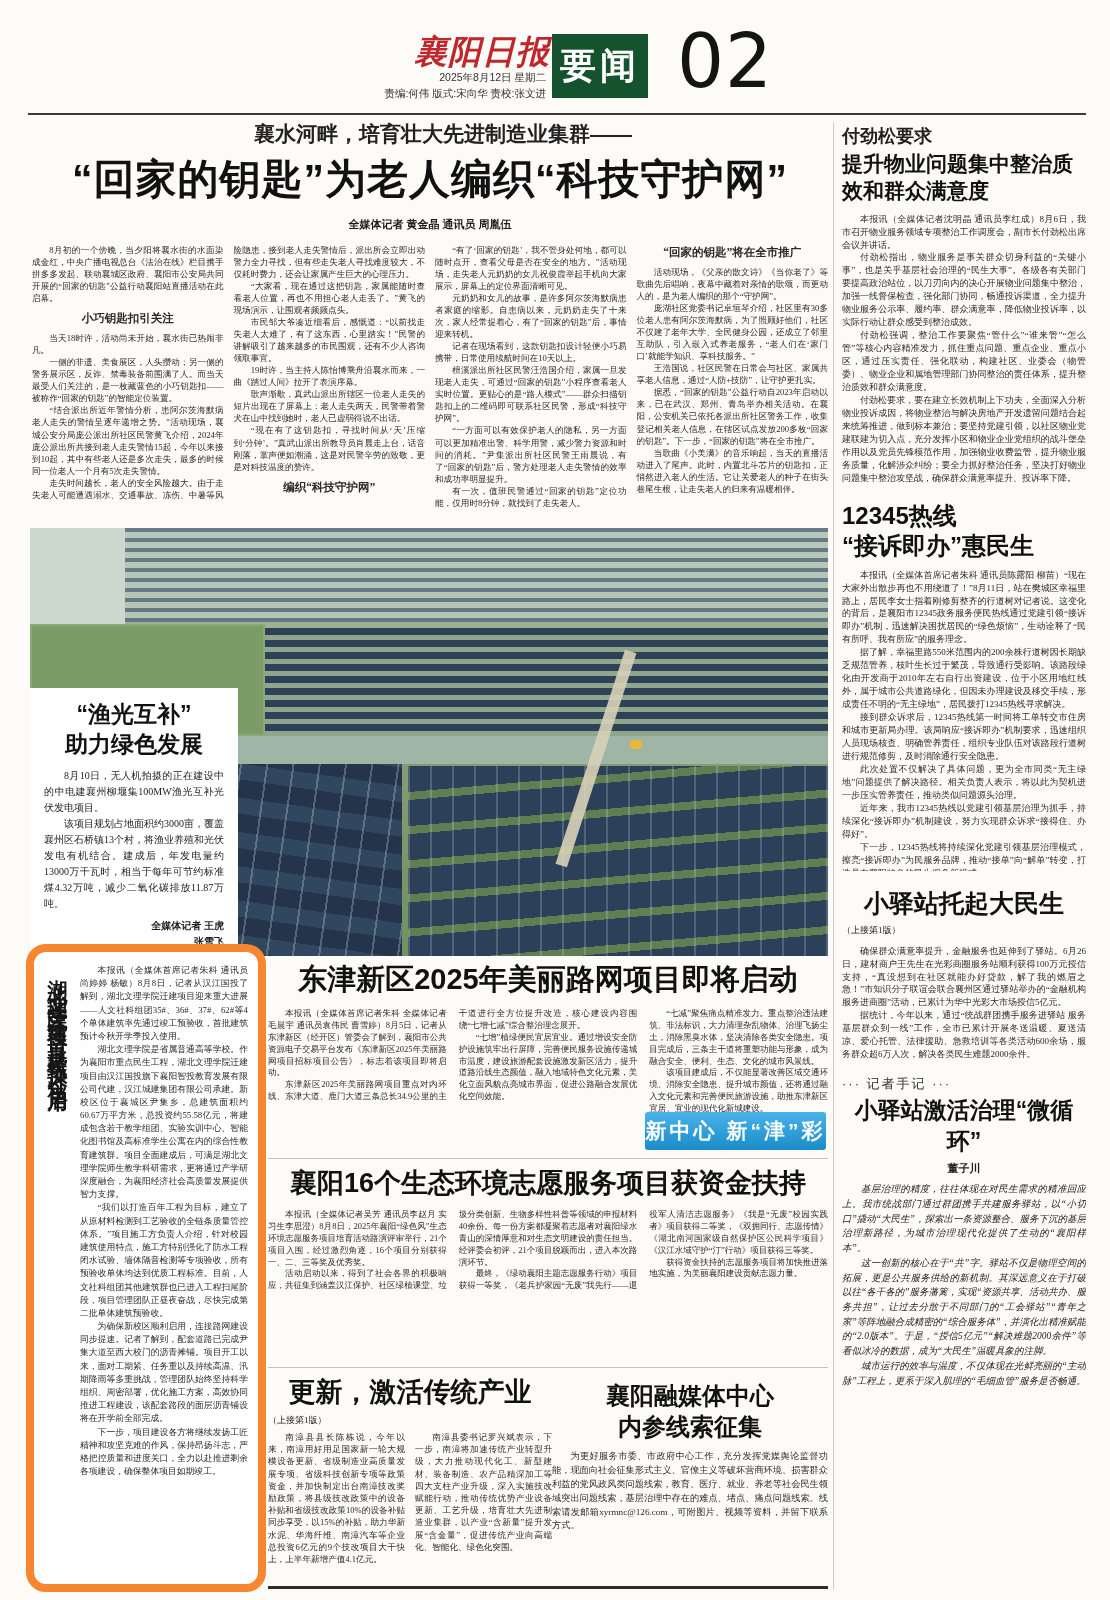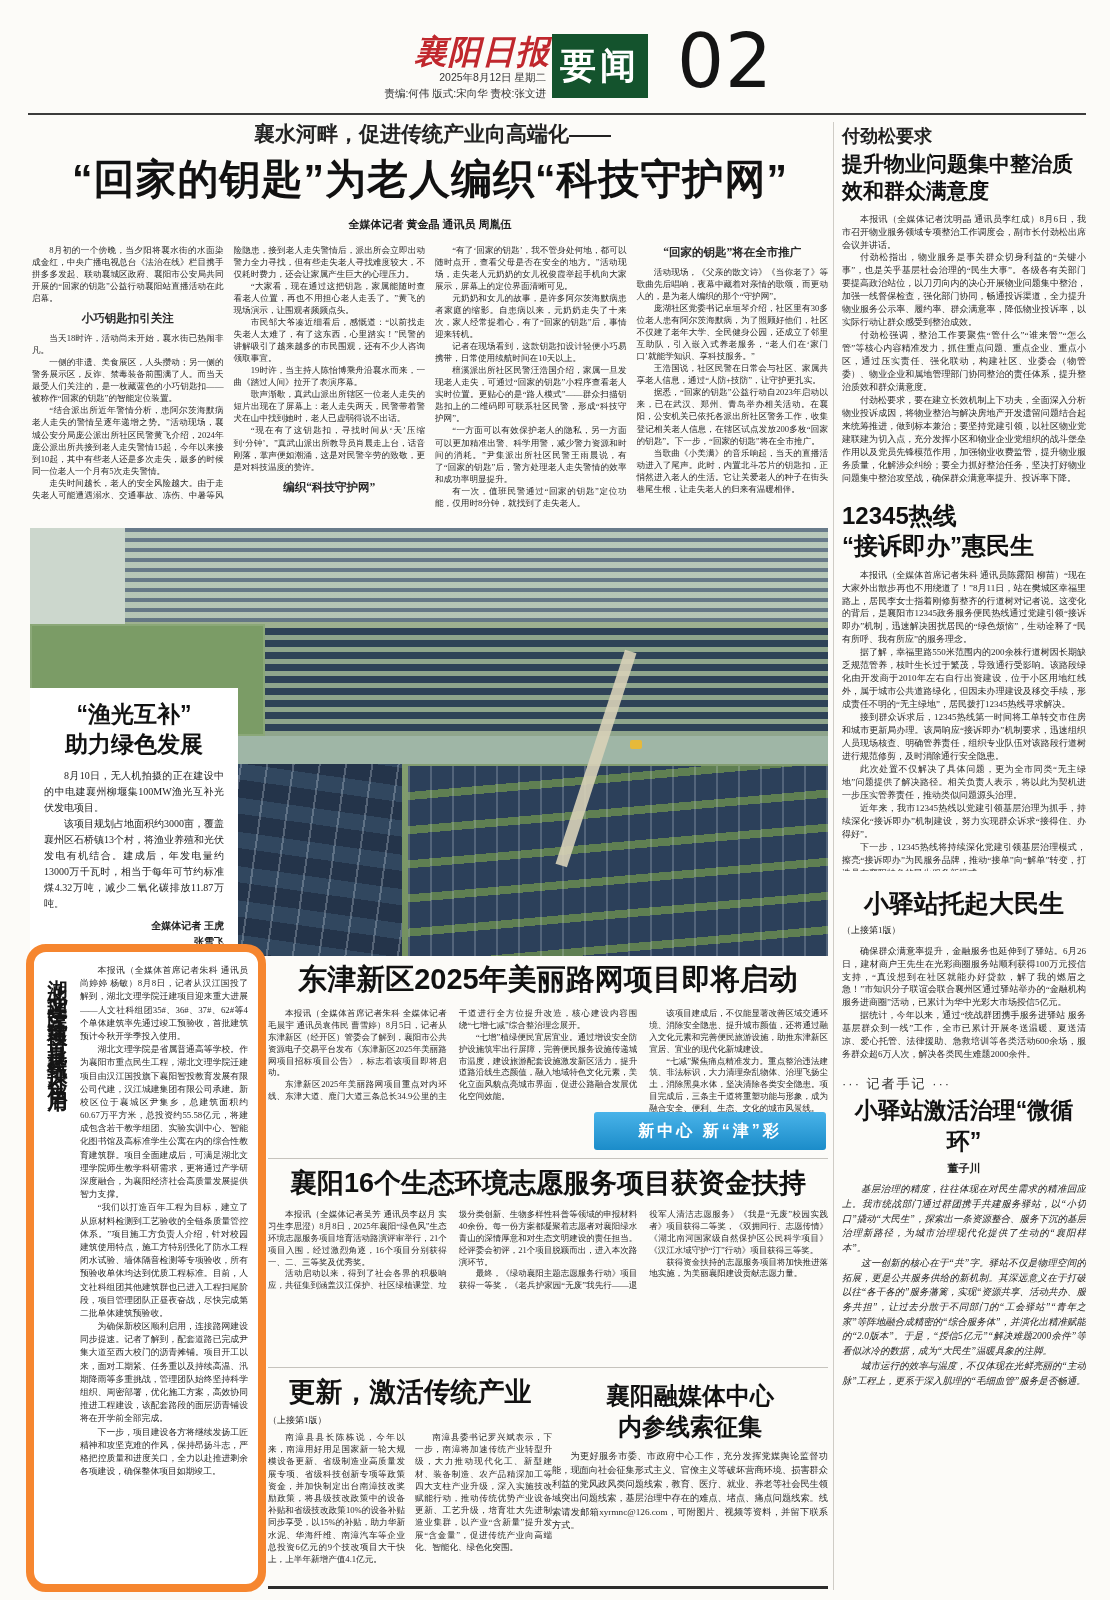--- a/index.html
+++ b/index.html
@@ -78,22 +78,22 @@
   .hl-vtitle{writing-mode:vertical-rl;text-orientation:upright;font-size:20px;font-weight:800;
      letter-spacing:6px;color:#151515;line-height:1.6;margin-right:6px;}
   .hl-body{flex:1;font-family:"Liberation Serif",serif;font-size:8.8px;line-height:1.5;
      color:#2a2a2a;overflow:hidden;}
   
   .middle{position:absolute;left:268px;top:960px;width:560px;}
   .mid-h{text-align:center;font-size:29px;font-weight:800;color:#111;}
   .mid-body3{margin-top:8px;height:140px;column-count:3;column-gap:12px;overflow:hidden;
      font-family:"Liberation Serif",serif;font-size:8.5px;line-height:1.4;color:#2a2a2a;}
   .dj{position:relative;height:192px;}
-  .badge{position:absolute;right:2px;bottom:2px;width:232px;height:38px;
-     background:linear-gradient(180deg,#49b3e9,#1b8cc9);color:#fff;font-size:16px;font-weight:800;
+  .badge{position:absolute;right:2px;bottom:2px;width:181px;height:38px;
+     background:linear-gradient(180deg,#49b3e9,#1b8cc9);color:#fff;font-size:21px;font-weight:800;
      letter-spacing:3px;display:flex;align-items:center;justify-content:center;border-radius:3px;}
   .divider{height:1px;background:#c6c3bd;margin:6px 0;}
   .eco{position:relative;height:196px;}
   .eco-h{text-align:center;font-size:27px;font-weight:800;color:#111;margin-top:4px;}
   .bottomrow{display:flex;margin-top:4px;}
   .update{width:284px;}
   .upd-h{text-align:center;font-size:27px;font-weight:800;color:#111;}
   .upd-body{margin-top:4px;height:168px;column-count:2;column-gap:10px;overflow:hidden;
      font-family:"Liberation Serif",serif;font-size:8.6px;line-height:1.42;color:#2a2a2a;}
   .clue{flex:1;}
@@ -111,21 +111,21 @@
   <div class="masthead-dates">
     <div>2025年8月12日 星期二</div>
     <div>责编:何伟 版式:宋向华 责校:张文进</div>
   </div>
   <div class="section-box">要闻</div>
   <div class="page-num">02</div>
   <div class="top-rule"></div>
   <div class="vert-rule"></div>
 
   <div class="lead">
-    <div class="lead-kicker">襄水河畔，促进传统产业向高端化——</div>
+    <div class="lead-kicker">襄水河畔，培育壮大先进制造业集群——</div>
     <div class="lead-headline">“回家的钥匙”为老人编织“科技守护网”</div>
     <div class="lead-byline">全媒体记者 黄金晶 通讯员 周胤伍</div>
     <div class="lead-body">
         <p class="bp">8月初的一个傍晚，当夕阳将襄水街的水面染成金红，中央广播电视总台《法治在线》栏目携手拼多多发起、联动襄城区政府、襄阳市公安局共同开展的“回家的钥匙”公益行动襄阳站直播活动在此启幕。</p>
         <p class="col-subhead">小巧钥匙扣引关注</p>
         <p class="bp">当天18时许，活动尚未开始，襄水街已热闹非凡。</p>
         <p class="bp">一侧的非遗、美食展区，人头攒动；另一侧的警务展示区，反诈、禁毒装备前围满了人。而当天最受人们关注的，是一枚藏蓝色的小巧钥匙扣——被称作“回家的钥匙”的智能定位装置。</p>
         <p class="bp">“结合派出所近年警情分析，患阿尔茨海默病老人走失的警情呈逐年递增之势。”活动现场，襄城公安分局庞公派出所社区民警黄飞介绍，2024年庞公派出所共接到老人走失警情15起，今年以来接到10起，其中有些老人还是多次走失，最多的时候同一位老人一个月有5次走失警情。</p>
         <p class="bp">走失时间越长，老人的安全风险越大。由于走失老人可能遭遇溺水、交通事故、冻伤、中暑等风险隐患，接到老人走失警情后，派出所会立即出动警力全力寻找，但有些走失老人寻找难度较大，不仅耗时费力，还会让家属产生巨大的心理压力。</p>
         <p class="bp">“大家看，现在通过这把钥匙，家属能随时查看老人位置，再也不用担心老人走丢了。”黄飞的现场演示，让围观者频频点头。</p>
@@ -229,22 +229,22 @@
       </div>
   </div>
 
   <div class="middle">
     <div class="dj">
       <div class="mid-h">东津新区2025年美丽路网项目即将启动</div>
       <div class="mid-body3">
           <p class="bp">本报讯（全媒体首席记者朱科 全媒体记者毛晨宇 通讯员袁伟民 曹雪婷）8月5日，记者从东津新区（经开区）管委会了解到，襄阳市公共资源电子交易平台发布《东津新区2025年美丽路网项目招标项目公告》，标志着该项目即将启动。</p>
           <p class="bp">东津新区2025年美丽路网项目重点对内环线、东津大道、鹿门大道三条总长34.9公里的主干道进行全方位提升改造，核心建设内容围绕“七增七减”综合整治理念展开。</p>
           <p class="bp">“七增”植绿便民宜居宜业。通过增设安全防护设施筑牢出行屏障，完善便民服务设施传递城市温度，建设旅游配套设施激发新区活力，提升道路沿线生态颜值，融入地域特色文化元素，美化立面风貌点亮城市界面，促进公路融合发展优化空间效能。</p>
+          <p class="bp">“七减”聚焦痛点精准发力。重点整治违法建筑、非法标识，大力清理杂乱物体、治理飞扬尘土，消除黑臭水体，坚决清除各类安全隐患。项目完成后，三条主干道将重塑功能与形象，成为融合安全、便利、生态、文化的城市风景线。</p>
           <p class="bp">该项目建成后，不仅能显著改善区域交通环境、消除安全隐患、提升城市颜值，还将通过融入文化元素和完善便民旅游设施，助推东津新区宜居、宜业的现代化新城建设。</p>
-          <p class="bp">“七减”聚焦痛点精准发力。重点整治违法建筑、非法标识，大力清理杂乱物体、治理飞扬尘土，消除黑臭水体，坚决清除各类安全隐患。项目完成后，三条主干道将重塑功能与形象，成为融合安全、便利、生态、文化的城市风景线。</p>
         </div>
       <div class="badge">新中心 新“津”彩</div>
     </div>
     <div class="divider"></div>
     <div class="eco">
       <div class="eco-h">襄阳16个生态环境志愿服务项目获资金扶持</div>
       <div class="mid-body3" style="height:148px;">
           <p class="bp">本报讯（全媒体记者吴芳 通讯员李赵月 实习生李思澄）8月8日，2025年襄阳“绿色风”生态环境志愿服务项目培育活动路演评审举行，21个项目入围，经过激烈角逐，16个项目分别获得一、二、三等奖及优秀奖。</p>
           <p class="bp">活动启动以来，得到了社会各界的积极响应，共征集到涵盖汉江保护、社区绿植课堂、垃圾分类创新、生物多样性科普等领域的申报材料40余份。每一份方案都凝聚着志愿者对襄阳绿水青山的深情厚意和对生态文明建设的责任担当。经评委会初评，21个项目脱颖而出，进入本次路演环节。</p>
           <p class="bp">最终，《绿动襄阳主题志愿服务行动》项目获得一等奖，《老兵护家园“无废”我先行——退役军人清洁志愿服务》《我是“无废”校园实践者》项目获得二等奖，《双拥同行、志愿传情》《湖北南河国家级自然保护区公民科学项目》《汉江水域守护“汀”行动》项目获得三等奖。</p>

